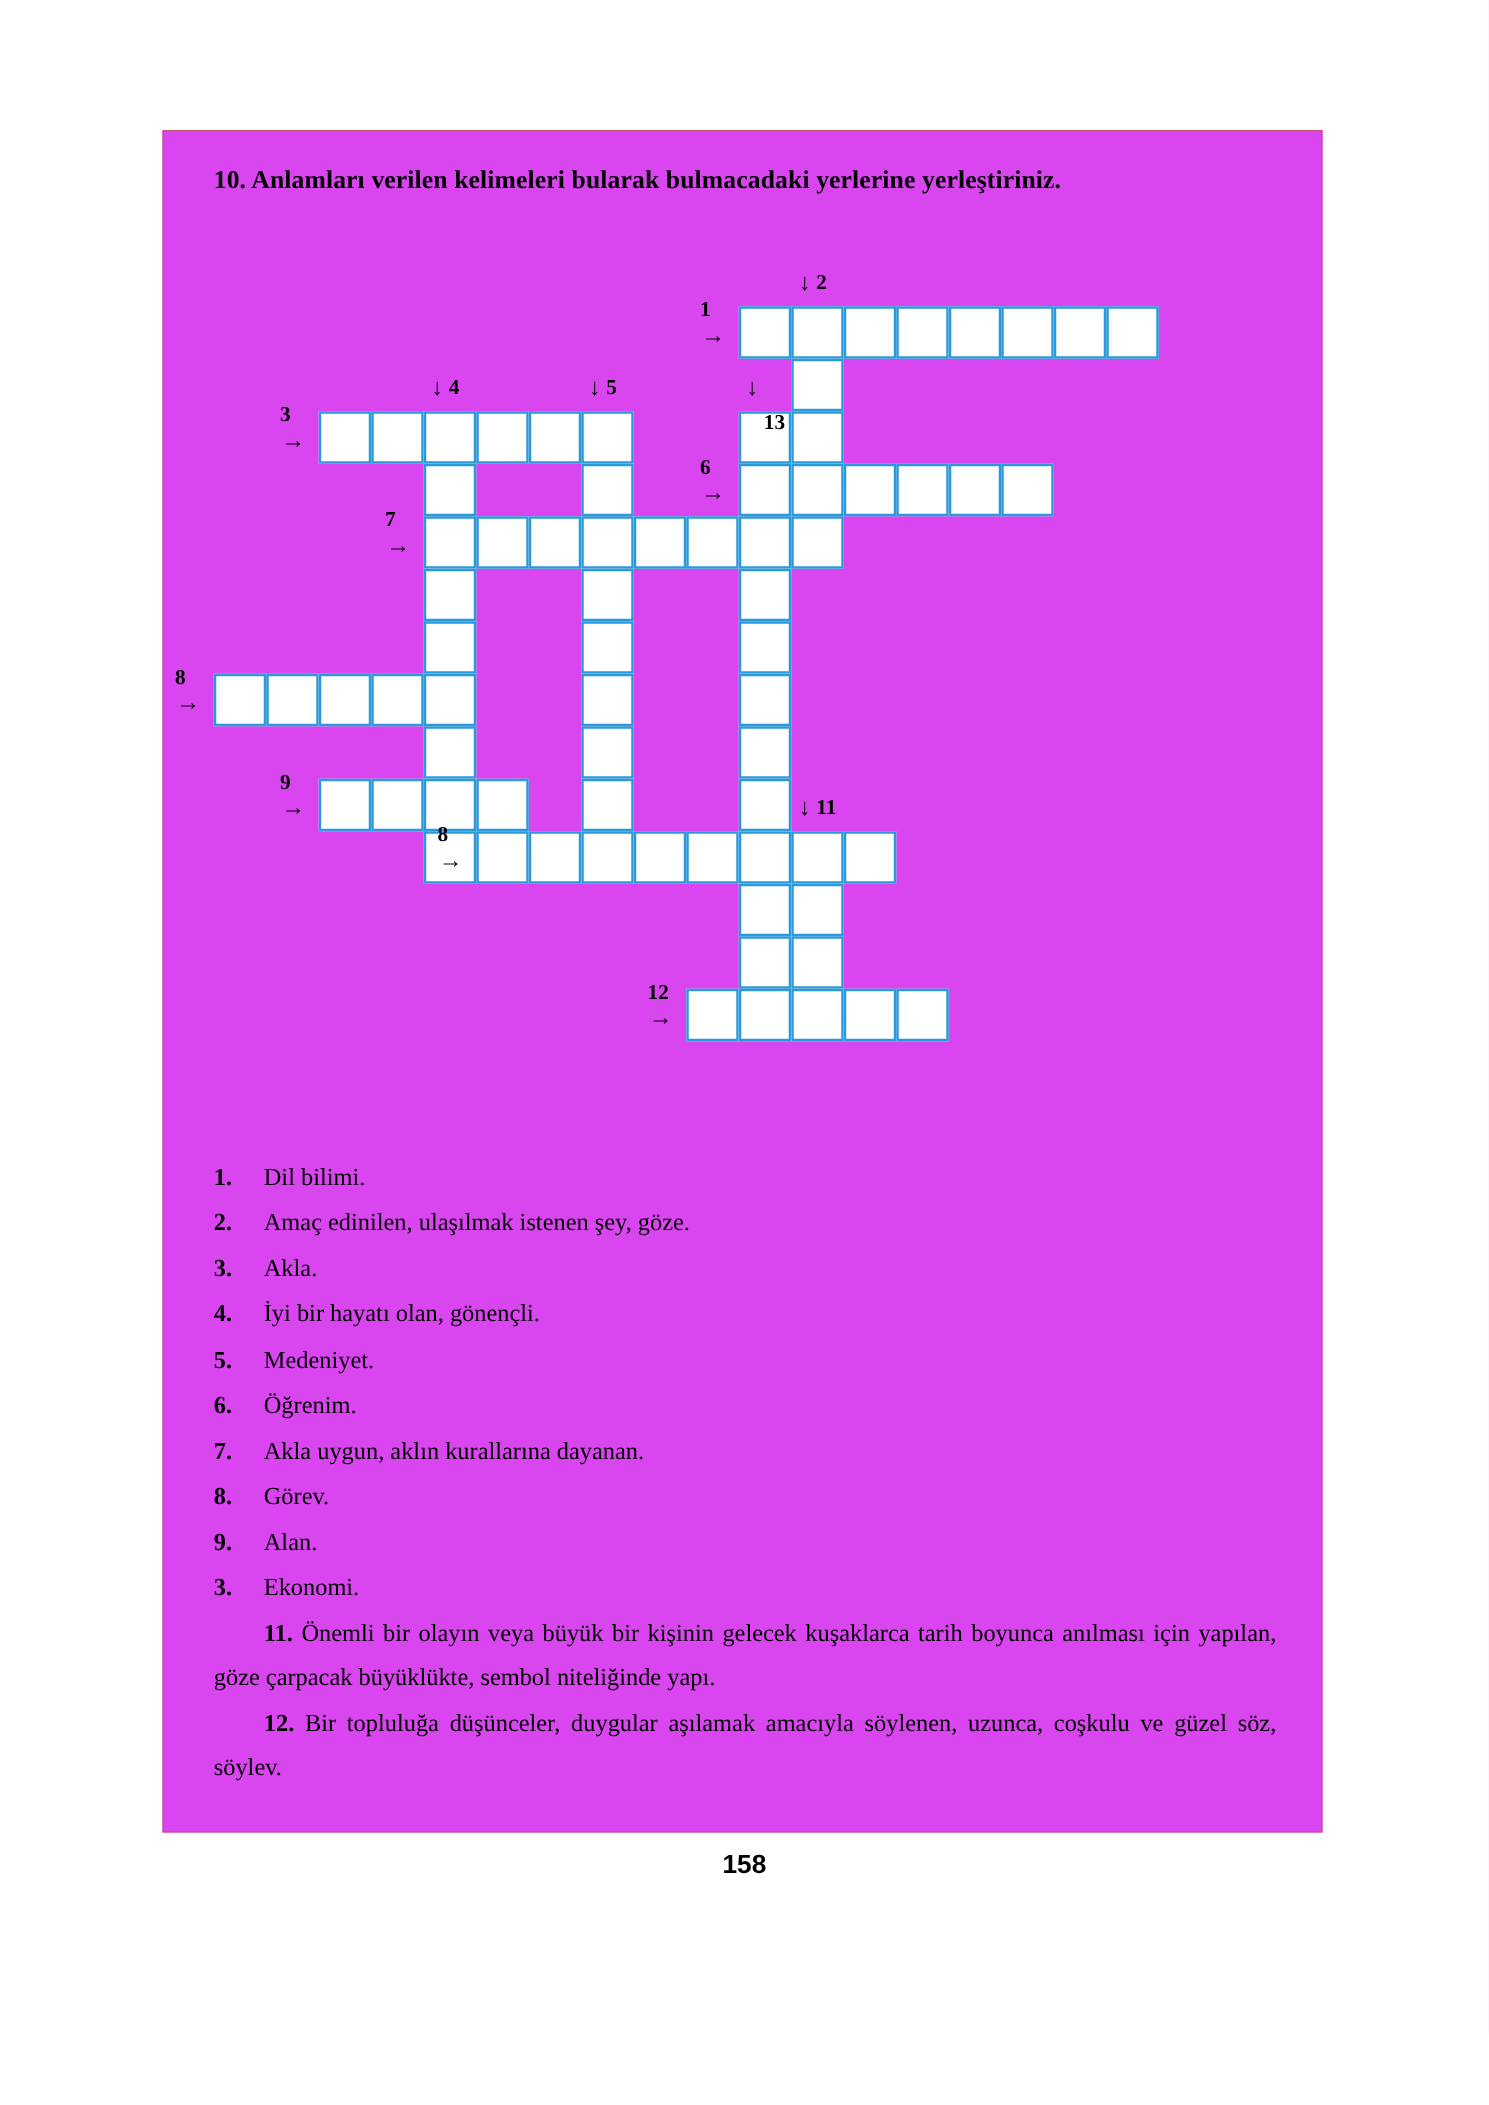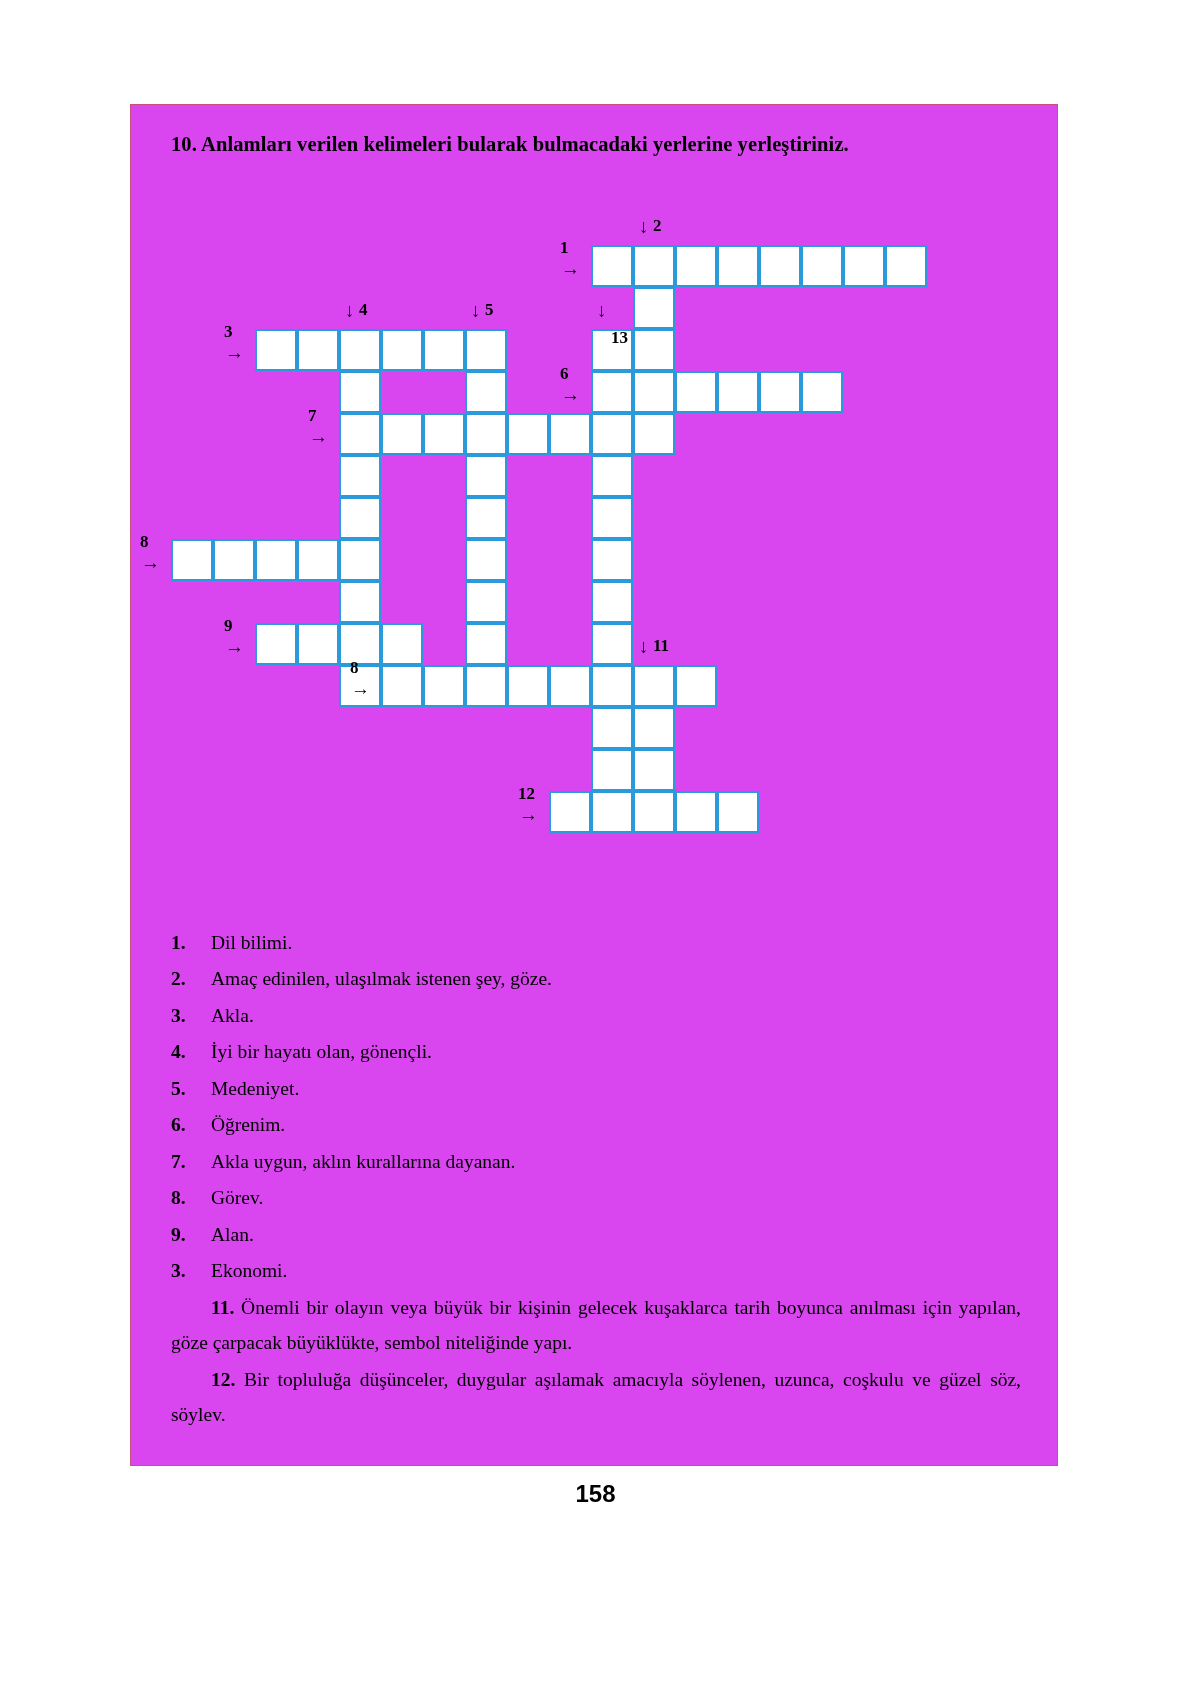--- a/index.html
+++ b/index.html
@@ -100,21 +100,21 @@
     font-weight: bold;
   }
   .page-number {
     position: absolute;
     left: 0;
     top: 1480px;
     width: 1191px;
     text-align: center;
     font-family: "Liberation Sans", sans-serif;
     font-weight: bold;
-    font-size: 24px;
+    font-size: 21px;
   }
 </style>
 </head>
 <body>
 
 <div class="page">
 
   <div class="title">10. Anlamları verilen kelimeleri bularak bulmacadaki yerlerine yerleştiriniz.</div>
 
   <div id="grid-area">

